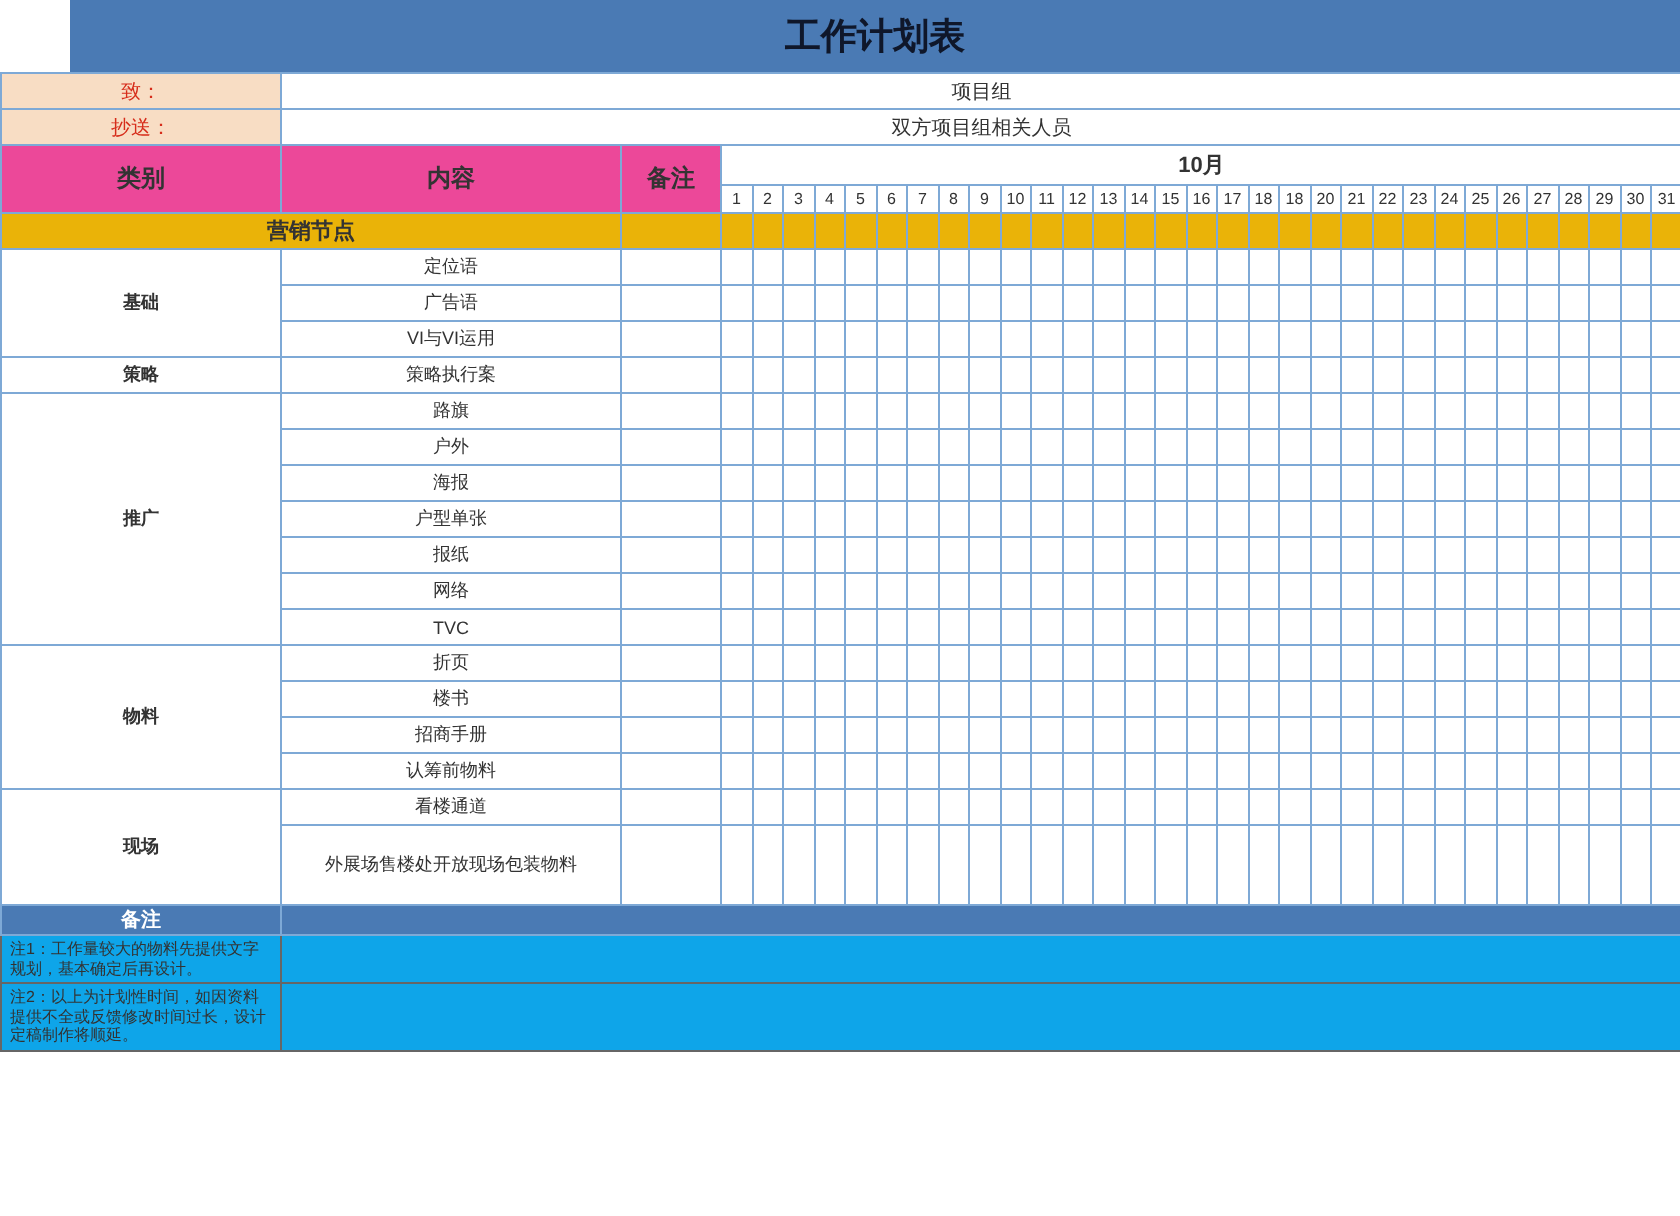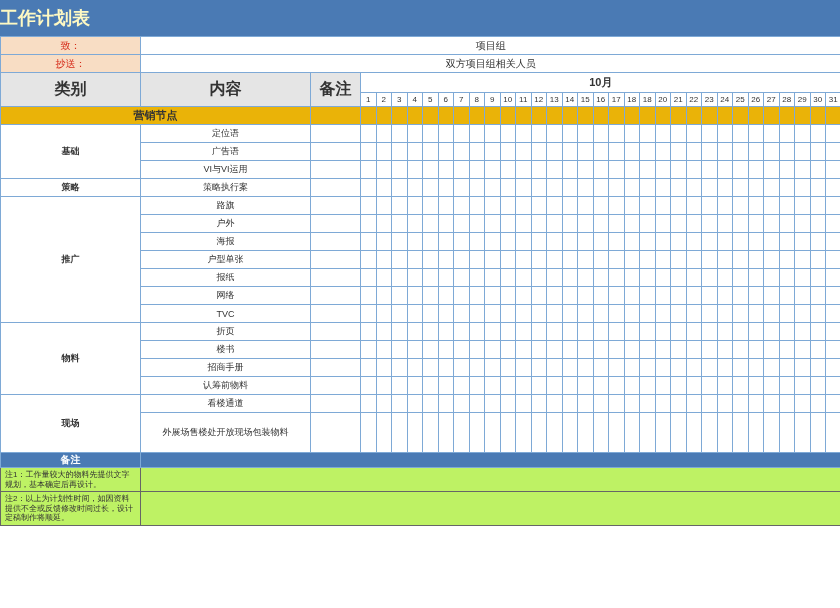--- a/index.html
+++ b/index.html
@@ -5,25 +5,27 @@
   * { box-sizing: border-box; margin: 0; padding: 0; }
   body {
     font-family: "Microsoft YaHei", Arial, sans-serif;
     font-size: 10px;
     color: #333;
     background: #fff;
     width: 840px;
   }
   .title-bar {
     background: #4a7ab4;
-    color: #fef9c3;
+    color: #0f172a;
+    text-align: center;
     font-size: 18px;
     font-weight: bold;
     height: 36px;
     line-height: 36px;
+    margin-left: 35px;
   }
   table {
     border-collapse: collapse;
     width: 840px;
     table-layout: fixed;
   }
   td, th {
     border: 1px solid #7ea9d6;
     padding: 0;
     text-align: center;
@@ -36,23 +38,23 @@
     color: #d62c1a;
     font-size: 10px;
     height: 18px;
   }
   .value-cell {
     background: #fff;
     font-size: 10px;
     height: 18px;
   }
   .header-cell {
-    background: #e5e5e5;
+    background: #ec4899;
     font-weight: bold;
-    font-size: 16px;
+    font-size: 12px;
   }
   .cat-col { width: 140px; }
   .content-col { width: 170px; }
   .remark-col { width: 50px; }
   .day-col { width: 15.5px; }
   .month-header {
     font-weight: bold;
     font-size: 11px;
     height: 20px;
   }
@@ -86,21 +88,21 @@
   .remark-label {
     background: #4a7ab4;
     color: #fff;
     font-weight: bold;
     font-size: 10px;
     text-align: center;
     height: 14px;
   }
   .notes-row td {
     border: 1px solid #666;
-    background: #bef264;
+    background: #0ea5e9;
     font-size: 8px;
     text-align: left;
     padding: 2px 4px;
     line-height: 1.2;
   }
 </style>
 </head>
 <body>
 
 <div class="title-bar">工作计划表</div>

